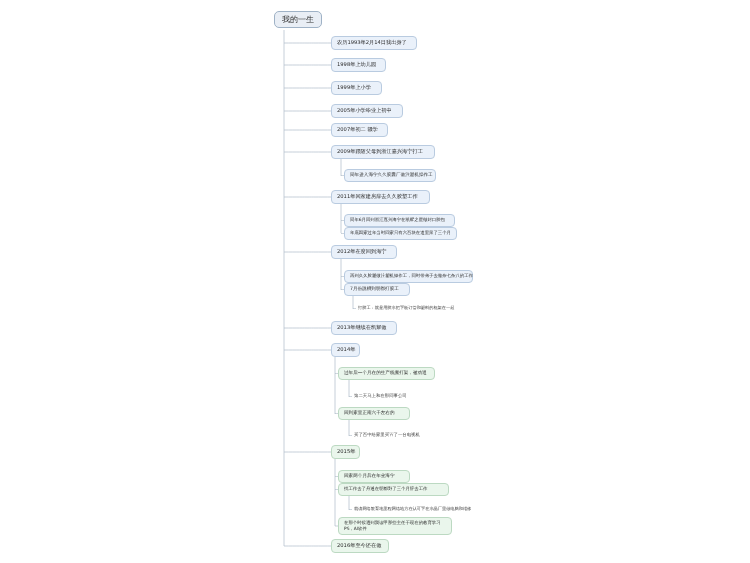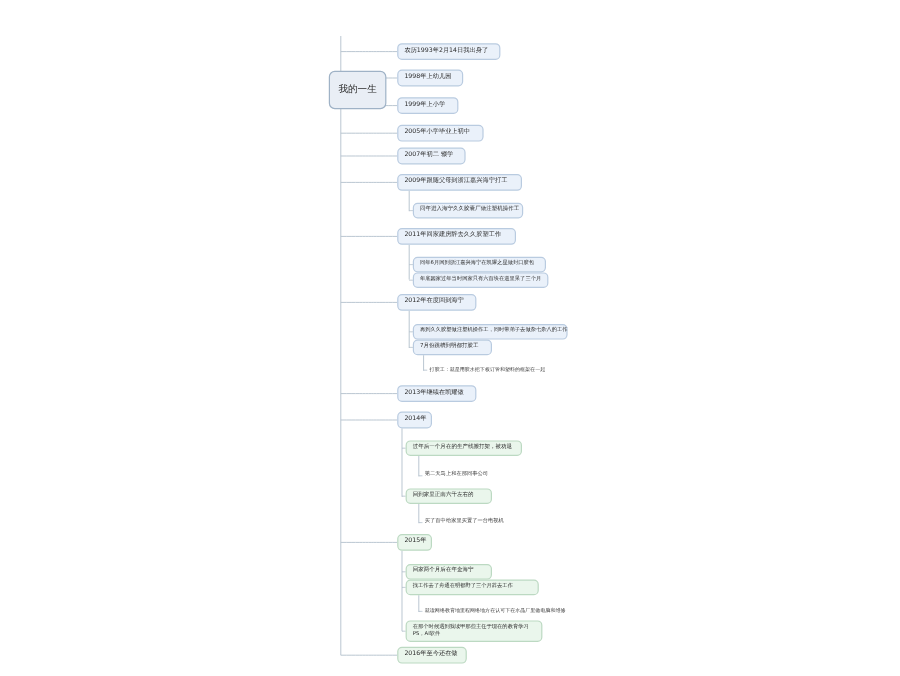--- a/index.html
+++ b/index.html
@@ -80,21 +80,21 @@
       <path d="M335,413.5 C336.65,413.5 336.65,413.5 338,413.5" fill="none" stroke="#b7c3cf" stroke-width="0.8"></path>
       <path d="M349,435.5 C350.65,435.5 350.65,435.5 352,435.5" fill="none" stroke="#b7c3cf" stroke-width="0.8"></path>
       <path d="M284,452 C309.85,452 309.85,452 331,452" fill="none" stroke="#b7c3cf" stroke-width="0.8"></path>
       <path d="M335,476.5 C336.65,476.5 336.65,476.5 338,476.5" fill="none" stroke="#b7c3cf" stroke-width="0.8"></path>
       <path d="M335,489.5 C336.65,489.5 336.65,489.5 338,489.5" fill="none" stroke="#b7c3cf" stroke-width="0.8"></path>
       <path d="M349,509.5 C350.65,509.5 350.65,509.5 352,509.5" fill="none" stroke="#b7c3cf" stroke-width="0.8"></path>
       <path d="M335,526 C336.65,526 336.65,526 338,526" fill="none" stroke="#b7c3cf" stroke-width="0.8"></path>
       <path d="M284,546 C309.85,546 309.85,546 331,546" fill="none" stroke="#b7c3cf" stroke-width="0.8"></path>
     </svg>
 
-  <div class="node root" id="root-node" style="left:274px;top:11px;height:32px;margin-top:48px;">我的一生</div>
+  <div class="node root" id="root-node" style="left:274px;top:11px;height:17px;">我的一生</div>
 
   <div id="nodes-layer">
       <div class="node blue" style="left: 331px; top: 36px; width: 86px; height: 14px; font-size: 5.2px;">农历1993年2月14日我出身了</div>
       <div class="node blue" style="left: 331px; top: 58px; width: 55px; height: 14px; font-size: 5.2px;">1998年上幼儿园</div>
       <div class="node blue" style="left: 331px; top: 81px; width: 51px; height: 14px; font-size: 5.2px;">1999年上小学</div>
       <div class="node blue" style="left: 331px; top: 104px; width: 72px; height: 14px; font-size: 5.2px;">2005年小学毕业上初中</div>
       <div class="node blue" style="left: 331px; top: 123px; width: 57px; height: 14px; font-size: 5.2px;">2007年初二 辍学</div>
       <div class="node blue" style="left: 331px; top: 145px; width: 104px; height: 14px; font-size: 5.2px;">2009年跟随父母到浙江嘉兴海宁打工</div>
       <div class="node blue" style="left: 344px; top: 169px; width: 92px; height: 13px; font-size: 4.6px;">同年进入海宁久久胶囊厂做注塑机操作工</div>
       <div class="node blue" style="left: 331px; top: 190px; width: 99px; height: 14px; font-size: 5.2px;">2011年回家建房辞去久久胶塑工作</div>

